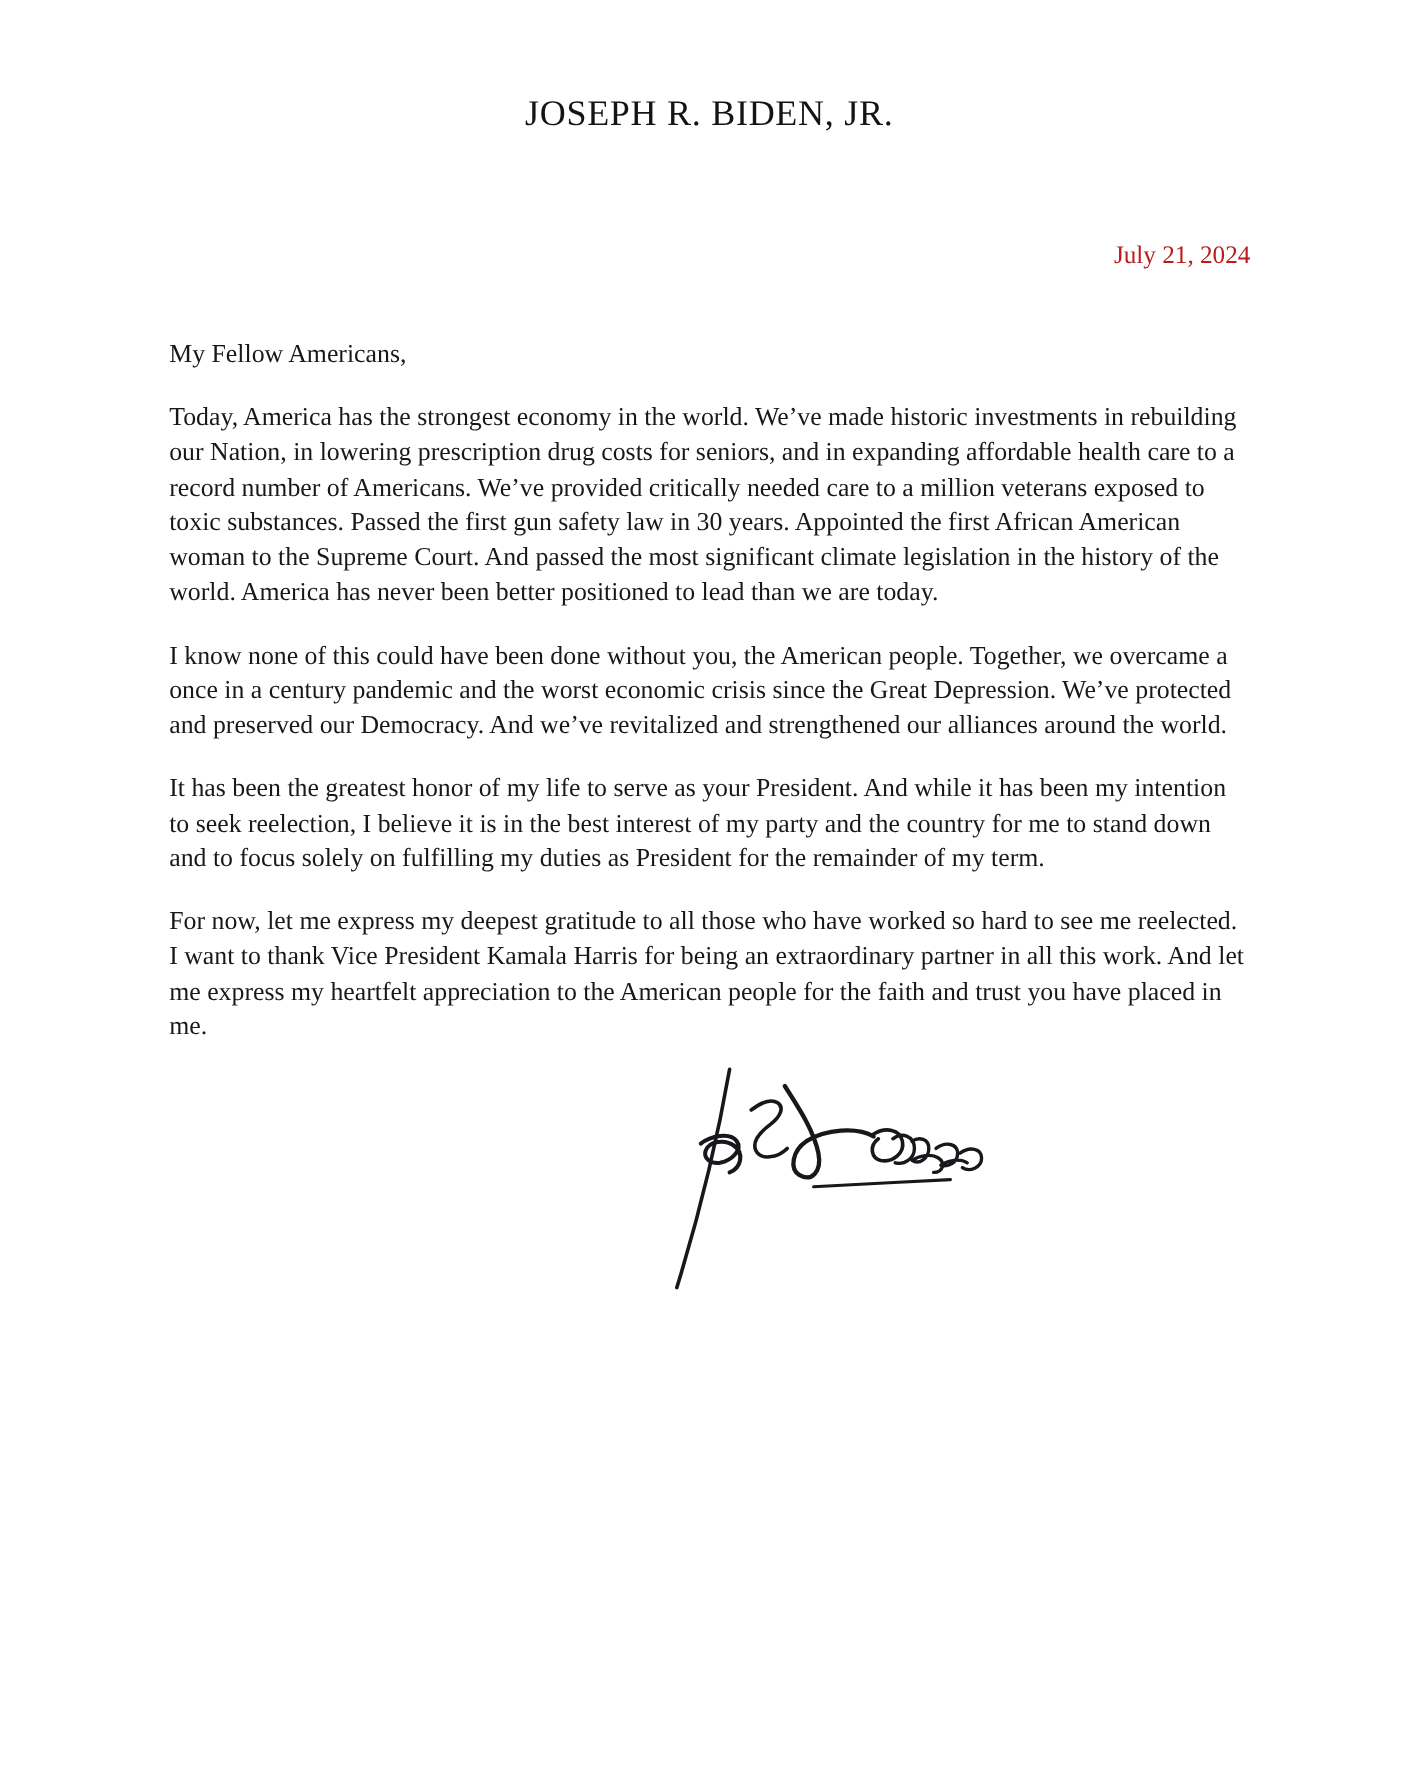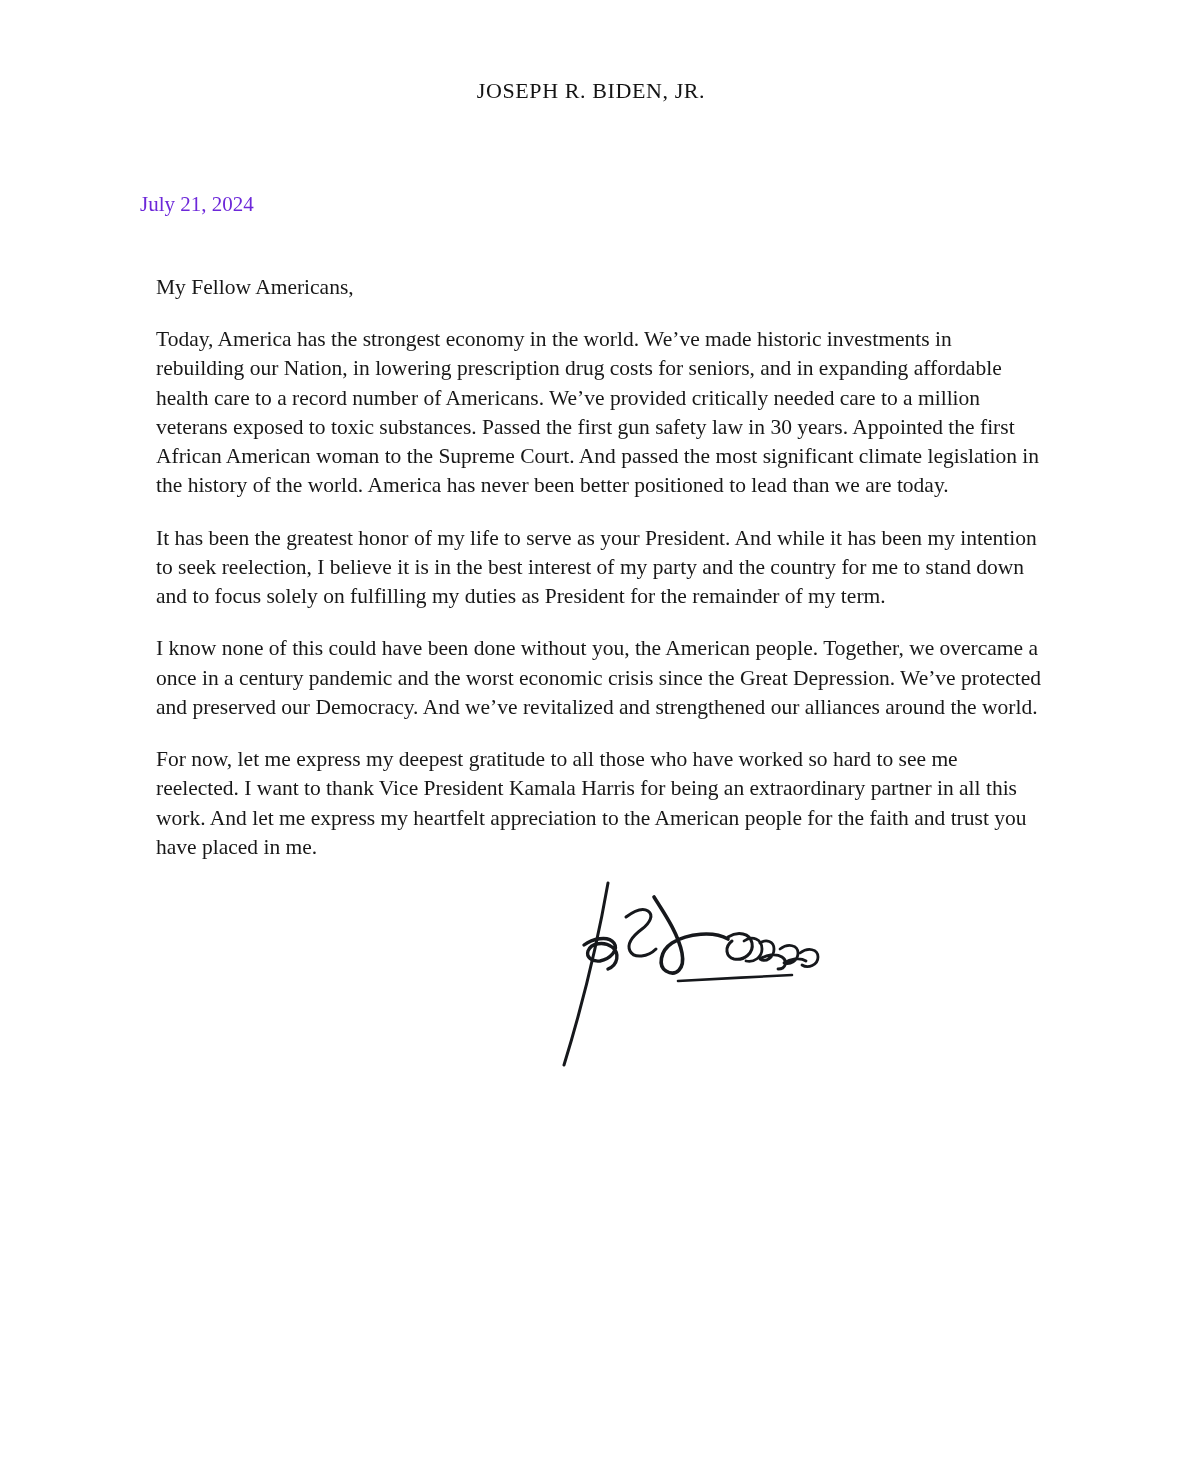--- a/index.html
+++ b/index.html
@@ -18,41 +18,41 @@
   .page {
     width: 1182px;
     height: 1478px;
     box-sizing: border-box;
     padding: 60px 140px 0 140px;
     position: relative;
   }
   .letterhead {
     text-align: center;
     margin-top: 18px;
-    font-size: 22px;
+    font-size: 30px;
     letter-spacing: 0.6px;
     color: #141414;
     font-variant: small-caps;
     font-weight: 500;
   }
   .date {
-    text-align: left;
+    text-align: right;
     margin-top: 88px;
     font-size: 21px;
-    color: #6d28d9;
+    color: #b91c1c;
   }
   .body-text {
     margin-top: 56px;
     font-size: 21.5px;
     line-height: 1.36;
     color: #181818;
     text-align: left;
   }
   .body-text p {
-    margin: 0 0 23px 16px;
+    margin: 0 0 23px 1px;
   }
   .salutation {
     margin: 0 0 27px 0;
     font-size: 21.5px;
   }
   .signature-wrap {
     margin-top: 14px;
     height: 190px;
     position: relative;
   }
@@ -74,22 +74,22 @@
 
 <div class="page">
 
   <div class="letterhead">JOSEPH R. BIDEN, JR.</div>
 
   <div class="date">July 21, 2024</div>
 
   <div class="body-text">
     <p class="salutation">My Fellow Americans,</p>
     <p>Today, America has the strongest economy in the world. We’ve made historic investments in rebuilding our Nation, in lowering prescription drug costs for seniors, and in expanding affordable health care to a record number of Americans. We’ve provided critically needed care to a million veterans exposed to toxic substances. Passed the first gun safety law in 30 years. Appointed the first African American woman to the Supreme Court. And passed the most significant climate legislation in the history of the world. America has never been better positioned to lead than we are today.</p>
+    <p>I know none of this could have been done without you, the American people. Together, we overcame a once in a century pandemic and the worst economic crisis since the Great Depression. We’ve protected and preserved our Democracy. And we’ve revitalized and strengthened our alliances around the world.</p>
     <p>It has been the greatest honor of my life to serve as your President. And while it has been my intention to seek reelection, I believe it is in the best interest of my party and the country for me to stand down and to focus solely on fulfilling my duties as President for the remainder of my term.</p>
-    <p>I know none of this could have been done without you, the American people. Together, we overcame a once in a century pandemic and the worst economic crisis since the Great Depression. We’ve protected and preserved our Democracy. And we’ve revitalized and strengthened our alliances around the world.</p>
     <p>For now, let me express my deepest gratitude to all those who have worked so hard to see me reelected. I want to thank Vice President Kamala Harris for being an extraordinary partner in all this work. And let me express my heartfelt appreciation to the American people for the faith and trust you have placed in me.</p>
   </div>
 
   <div class="signature-wrap">
     <span class="sr-only">Joe Biden handwritten signature</span>
     <svg class="signature" width="330" height="200" viewBox="0 0 330 200" fill="none" xmlns="http://www.w3.org/2000/svg">
       <g stroke="#16181c" stroke-linecap="round" stroke-linejoin="round" fill="none">
         <path d="M78 6 C70 52, 58 110, 34 188" stroke-width="3"></path>
         <path d="M54 68 C62 62, 78 58, 84 66 C89 73, 80 82, 70 84 C62 85, 56 80, 58 74 C61 66, 74 64, 82 70 C90 76, 88 88, 78 92" stroke-width="3.4"></path>
         <path d="M96 40 C104 34, 112 30, 118 34 C124 38, 120 46, 112 52 C104 58, 96 66, 100 74 C104 82, 118 80, 126 72" stroke-width="3"></path>

